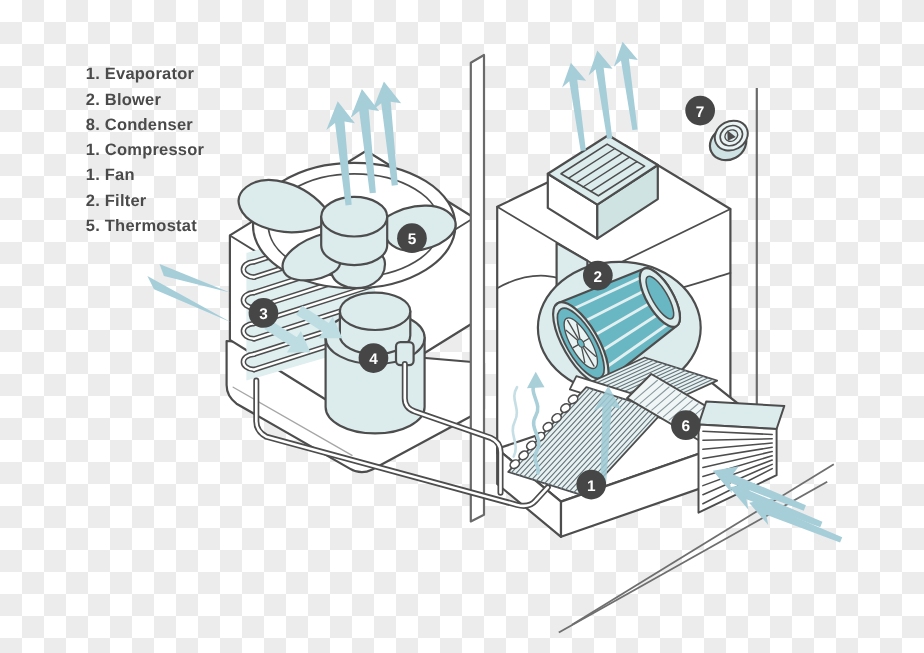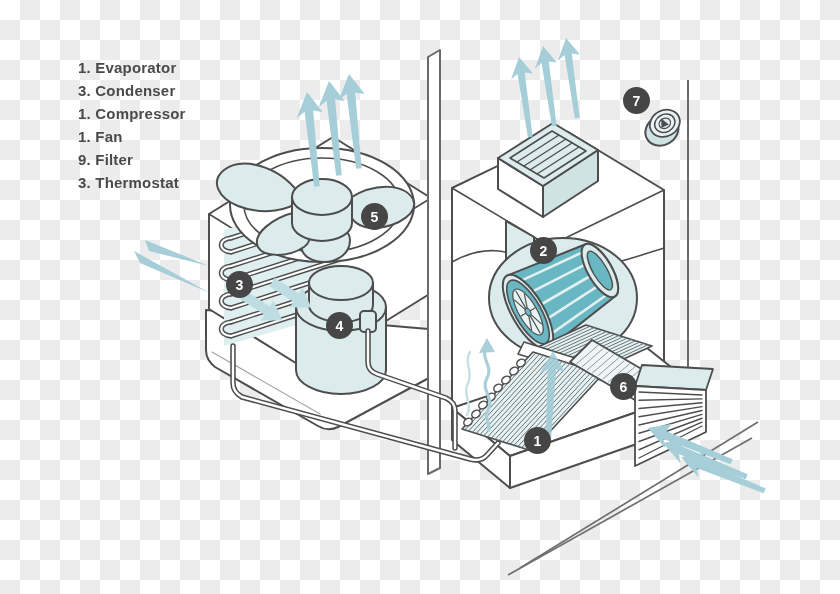--- a/index.html
+++ b/index.html
@@ -296,25 +296,26 @@
     <ellipse cx="2" cy="-2" rx="15.5" ry="13" fill="#e9f3f3" stroke="#4d4d4d" stroke-width="1.8"></ellipse>
     <ellipse cx="2" cy="-2" rx="10.5" ry="8.8" fill="none" stroke="#4d4d4d" stroke-width="1.5"></ellipse>
     <ellipse cx="2" cy="-2" rx="6" ry="5" fill="#dcebec" stroke="#4d4d4d" stroke-width="1.2"></ellipse>
     <path d="M1,-8 L5,1 L-3,0.5 Z" fill="#4d4d4d"></path>
   </g>
 </svg>
 
 <div class="legend">
   <ul>
     <li>1. Evaporator</li>
-    <li>3. Condenser</li>
+    <li>2. Blower</li>
+    <li>8. Condenser</li>
     <li>1. Compressor</li>
     <li>1. Fan</li>
-    <li>9. Filter</li>
-    <li>3. Thermostat</li>
+    <li>2. Filter</li>
+    <li>5. Thermostat</li>
   </ul>
 </div>
 
 <div class="badge" style="left:524px;top:427px;">1</div>
 <div class="badge" style="left:530px;top:237px;">2</div>
 <div class="badge" style="left:226px;top:271px;">3</div>
 <div class="badge" style="left:326px;top:312px;">4</div>
 <div class="badge" style="left:361px;top:203px;">5</div>
 <div class="badge" style="left:610px;top:373px;">6</div>
 <div class="badge" style="left:623px;top:87px;">7</div>

